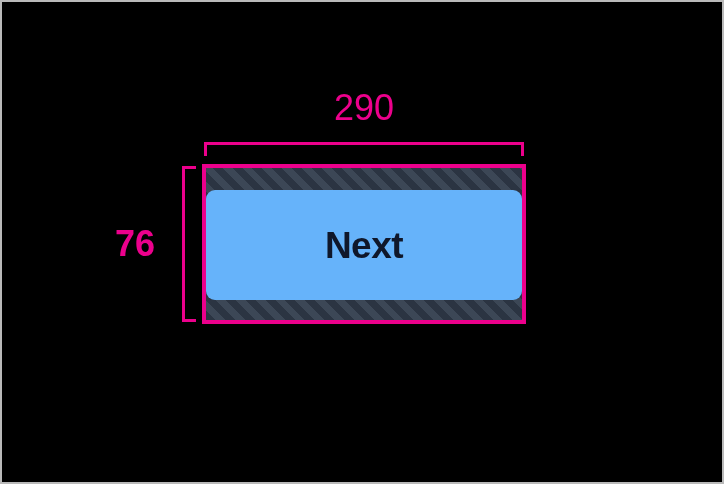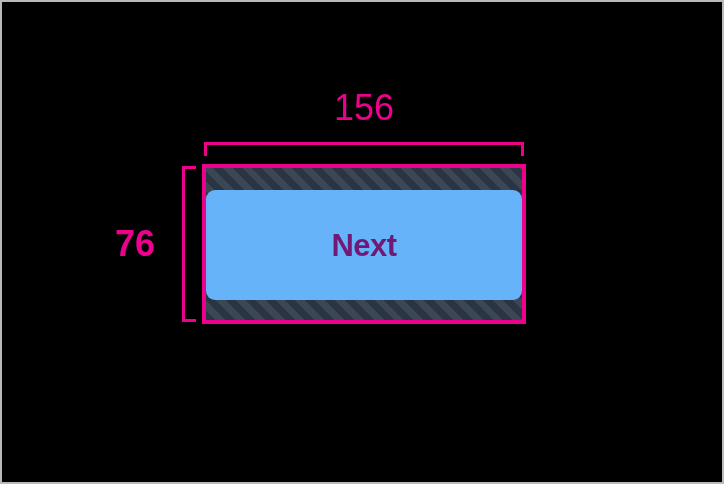--- a/index.html
+++ b/index.html
@@ -62,23 +62,23 @@
     right: 0px;
     height: 110px;
     background: #66b3fa;
     border-radius: 9px;
     display: flex;
     align-items: center;
     justify-content: center;
   }
 
   .button-label {
-    color: #701a75;
+    color: #0f172a;
     font-family: "Liberation Sans", sans-serif;
-    font-size: 31px;
+    font-size: 37px;
     font-weight: bold;
     letter-spacing: -0.5px;
     line-height: 1;
     user-select: none;
   }
 
   
   .dim-width-bracket {
     position: absolute;
     left: 202px;
@@ -130,21 +130,21 @@
     font-weight: bold;
     line-height: 1;
     user-select: none;
   }
 </style>
 </head>
 <body>
 
 <div id="screen">
 
-  <div class="dim-width-label">156</div>
+  <div class="dim-width-label">290</div>
   <div class="dim-width-bracket"></div>
 
   <div class="dim-height-label">76</div>
   <div class="dim-height-bracket"></div>
 
   <div class="measured-box">
     <div class="hatch-region"></div>
     <div class="button-face">
       <span class="button-label">Next</span>
     </div>

